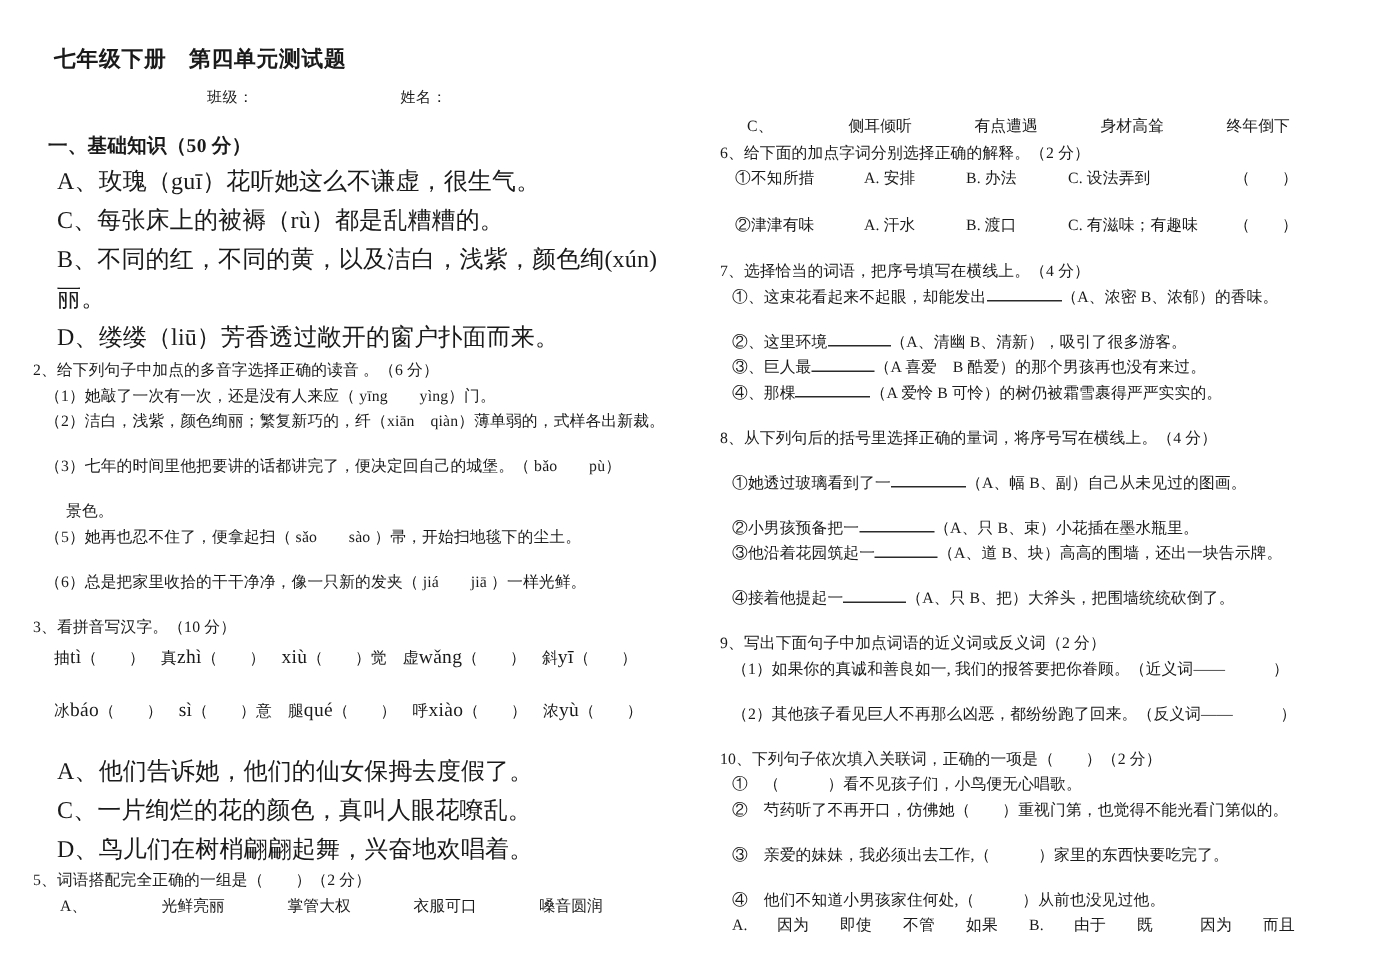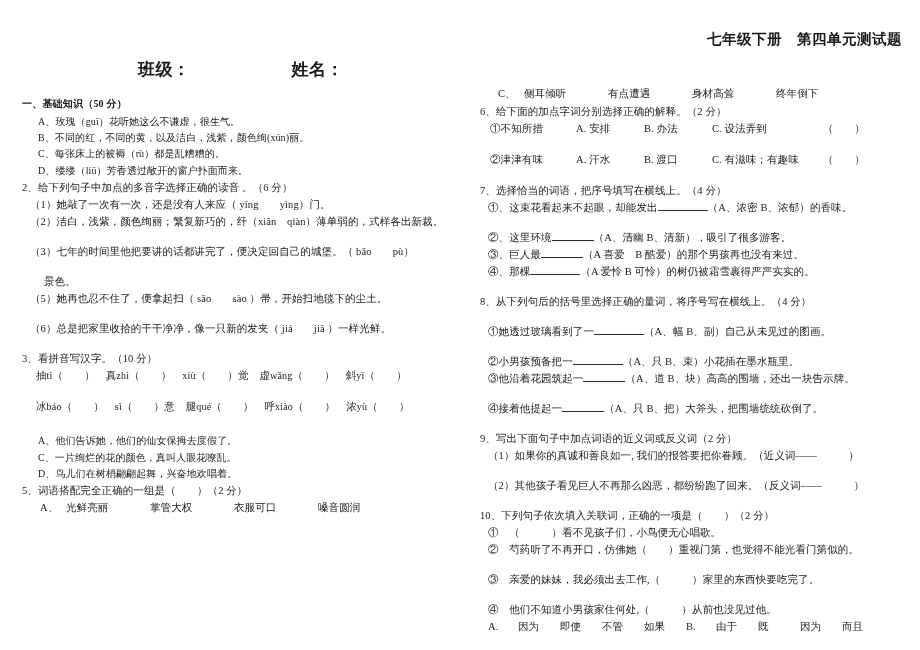--- a/index.html
+++ b/index.html
@@ -33,71 +33,70 @@
   .col-right {
     padding-top: 4px;
   }
 
   
   .doc-title {
     font-size: 14.5px;
     font-weight: bold;
     letter-spacing: 0.5px;
     margin: 4px 0 0 14px;
-    text-align: right;
   }
   .name-row {
     margin: 9px 0 0 0;
     padding-left: 116px;
-    font-size: 17px;
+    font-size: 10px;
+    font-weight: normal;
+    letter-spacing: 0.4px;
+  }
+  .name-row .gap {
+    display: inline-block;
+    width: 92px;
+  }
+  .section-head {
+    font-size: 13px;
     font-weight: bold;
-    letter-spacing: 0.4px;
-  }
-  .name-row .gap {
-    display: inline-block;
-    width: 92px;
-  }
-  .section-head {
-    font-size: 10px;
-    font-weight: bold;
-    margin: 16px 0 3px 0;
+    margin: 16px 0 3px 10px;
     letter-spacing: 0.2px;
   }
   .q {
     font-size: 10.5px;
     line-height: 1.62;
     margin: 0;
     letter-spacing: 0.1px;
   }
   .q-stem {
     margin-top: 2px;
   }
   .opt {
-    font-size: 10px;
+    font-size: 16px;
     line-height: 1.62;
     margin: 0;
     padding-left: 16px;
     letter-spacing: 0.1px;
   }
   .sub {
     font-size: 10.5px;
     line-height: 1.62;
     margin: 0;
     padding-left: 8px;
     letter-spacing: 0.1px;
   }
   .sub-ind {
     padding-left: 22px;
   }
   .spacer-md { height: 13px; }
   .spacer-lg { height: 18px; }
 
   .pinyin {
     font-family: "Liberation Serif", "DejaVu Serif", serif;
-    font-size: 10px;
+    font-size: 13px;
     letter-spacing: 0.2px;
   }
   .fill-row {
     font-size: 10.5px;
     line-height: 1.7;
     padding-left: 14px;
     white-space: nowrap;
     letter-spacing: 0.1px;
   }
   .fill-row .cell {
@@ -110,20 +109,21 @@
   }
   .wordrow {
     font-size: 10.5px;
     line-height: 1.7;
     padding-left: 18px;
     letter-spacing: 0.1px;
   }
   .wordrow .w {
     display: inline-block;
     width: 84px;
+    text-align: right;
   }
   .wordrow .lead {
     display: inline-block;
     width: 26px;
   }
   .blank {
     display: inline-block;
     border-bottom: 1px solid #2a2a2a;
     vertical-align: baseline;
   }
@@ -162,22 +162,22 @@
     <span>姓名：</span>
   </div>
 
   <div class="columns">
 
     <div class="col col-left">
 
       <div class="section-head">一、基础知识（50 分）</div>
 
       <div class="opt">A、玫瑰（guī）花听她这么不谦虚，很生气。</div>
+      <div class="opt">C、每张床上的被褥（rù）都是乱糟糟的。</div>
       <div class="opt">B、不同的红，不同的黄，以及洁白，浅紫，颜色绚(xún)丽。</div>
-      <div class="opt">C、每张床上的被褥（rù）都是乱糟糟的。</div>
       <div class="opt">D、缕缕（liū）芳香透过敞开的窗户扑面而来。</div>
 
       <div class="q">2、给下列句子中加点的多音字选择正确的读音 。（6 分）</div>
       <div class="sub">（1）她敲了一次有一次，还是没有人来应（ yīng　　yìng）门。</div>
       <div class="sub">（2）洁白，浅紫，颜色绚丽；繁复新巧的，纤（xiān　qiàn）薄单弱的，式样各出新裁。</div>
       <div class="spacer-md"></div>
       <div class="sub">（3）七年的时间里他把要讲的话都讲完了，便决定回自己的城堡。（ bǎo　　pù）</div>
       <div class="spacer-md"></div>
       <div class="sub sub-ind">景色。</div>
       <div class="sub">（5）她再也忍不住了，便拿起扫（ sǎo　　sào ）帚，开始扫地毯下的尘土。</div>

